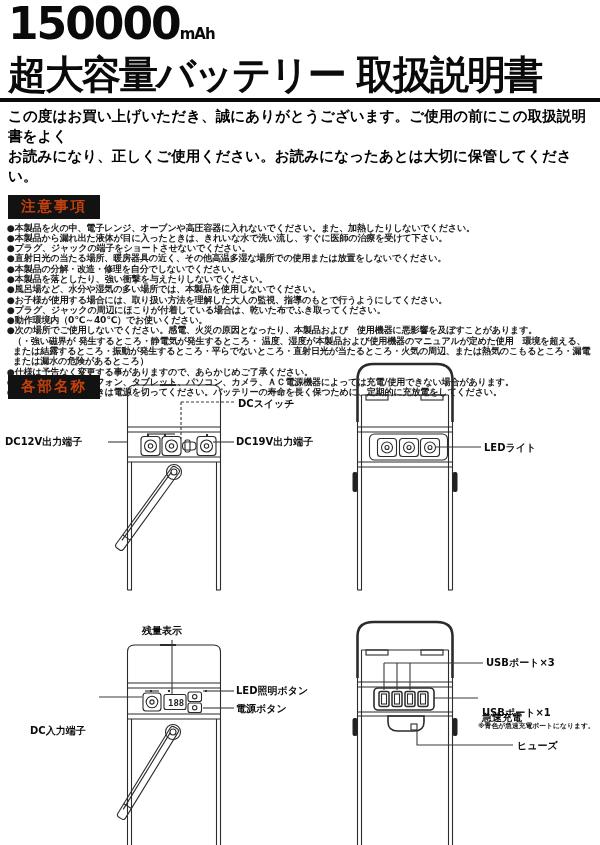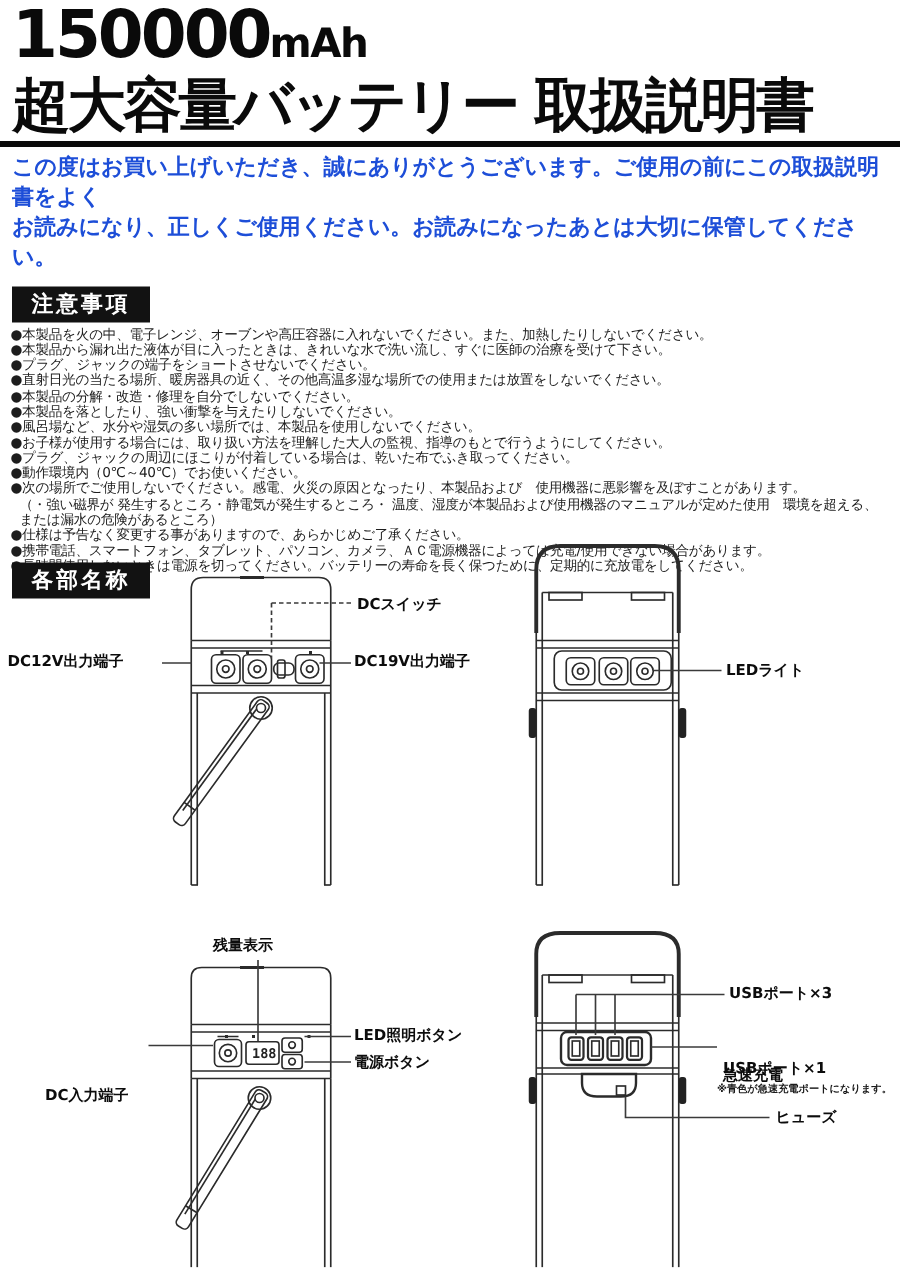--- a/index.html
+++ b/index.html
@@ -3,29 +3,29 @@
 <meta charset="utf-8">
 <style>
   html,body{margin:0;padding:0;}
   body{
     width:600px;height:845px;position:relative;overflow:hidden;
     background:#ffffff;color:#111;
     font-family:"DejaVu Sans","Liberation Sans",sans-serif;
   }
   .header{padding:3px 8px 0 8px;}
   .cap-line{font-size:44px;font-weight:800;letter-spacing:-2px;line-height:42px;color:#0a0a0a;}
-  .cap-unit{font-size:27px;letter-spacing:-1px;}
+  .cap-unit{font-size:15px;letter-spacing:-1px;}
   .title-line{font-size:39px;font-weight:800;letter-spacing:-2px;line-height:40px;color:#0a0a0a;white-space:nowrap;}
   .divider{height:3.5px;background:#0a0a0a;margin:3px 0 0 0;}
-  .intro{margin:4px 8px 0 8px;font-size:14.6px;font-weight:bold;line-height:20px;color:#1d4ed8;}
-  .badge{display:inline-block;background:#121212;color:#ffffff;font-weight:bold;
+  .intro{margin:4px 8px 0 8px;font-size:14.6px;font-weight:bold;line-height:20px;color:#000000;}
+  .badge{display:inline-block;background:#121212;color:#c2410c;font-weight:bold;
          font-size:14.5px;letter-spacing:2px;padding:2px 13px 3px 13px;}
   .badge1{margin:9px 0 0 8px;}
   .prec-list{list-style:none;margin:4px 0 0 7px;padding:0;}
-  .prec-list li{font-size:9.1px;font-weight:normal;line-height:10.3px;color:#1d1d1d;letter-spacing:-0.2px;white-space:nowrap;}
+  .prec-list li{font-size:9.1px;font-weight:bold;line-height:10.3px;color:#1d1d1d;letter-spacing:-0.2px;white-space:nowrap;}
   .prec-list li.indent{padding-left:6px;}
   .parts{position:absolute;left:0;top:360px;width:600px;height:485px;}
   .parts svg{position:absolute;left:0;top:0;}
   .badge2{position:absolute;left:8px;top:15px;}
   .plabel{position:absolute;font-weight:bold;font-size:10px;line-height:15px;color:#0c0c0c;white-space:nowrap;}
   .pnote{position:absolute;font-weight:bold;font-size:6.8px;line-height:8px;color:#1a1a1a;white-space:nowrap;}
 </style>
 </head>
 <body>
 
@@ -49,20 +49,21 @@
   <li>●プラグ、ジャックの端子をショートさせないでください。</li>
   <li>●直射日光の当たる場所、暖房器具の近く、その他高温多湿な場所での使用または放置をしないでください。</li>
   <li>●本製品の分解・改造・修理を自分でしないでください。</li>
   <li>●本製品を落としたり、強い衝撃を与えたりしないでください。</li>
   <li>●風呂場など、水分や湿気の多い場所では、本製品を使用しないでください。</li>
   <li>●お子様が使用する場合には、取り扱い方法を理解した大人の監視、指導のもとで行うようにしてください。</li>
   <li>●プラグ、ジャックの周辺にほこりが付着している場合は、乾いた布でふき取ってください。</li>
   <li>●動作環境内（0℃～40℃）でお使いください。</li>
   <li>●次の場所でご使用しないでください。感電、火災の原因となったり、本製品および　使用機器に悪影響を及ぼすことがあります。</li>
   <li class="indent">（・強い磁界が 発生するところ・静電気が発生するところ・ 温度、湿度が本製品および使用機器のマニュアルが定めた使用　環境を超える、</li>
+  <li class="indent">または結露するところ・振動が発生するところ・平らでないところ・直射日光が当たるところ・火気の周辺、または熱気のこもるところ・漏電</li>
   <li class="indent">または漏水の危険があるところ）</li>
   <li>●仕様は予告なく変更する事がありますので、あらかじめご了承ください。</li>
   <li>●携帯電話、スマートフォン、タブレット、パソコン、カメラ、ＡＣ電源機器によっては充電/使用できない場合があります。</li>
   <li>●長時間使用しないときは電源を切ってください。バッテリーの寿命を長く保つために、定期的に充放電をしてください。</li>
 </ul>
 
 <div class="parts">
   <svg width="600" height="485" viewBox="0 0 600 485">
     <g stroke="#2b2b2b" stroke-width="1.1" fill="none">
 

